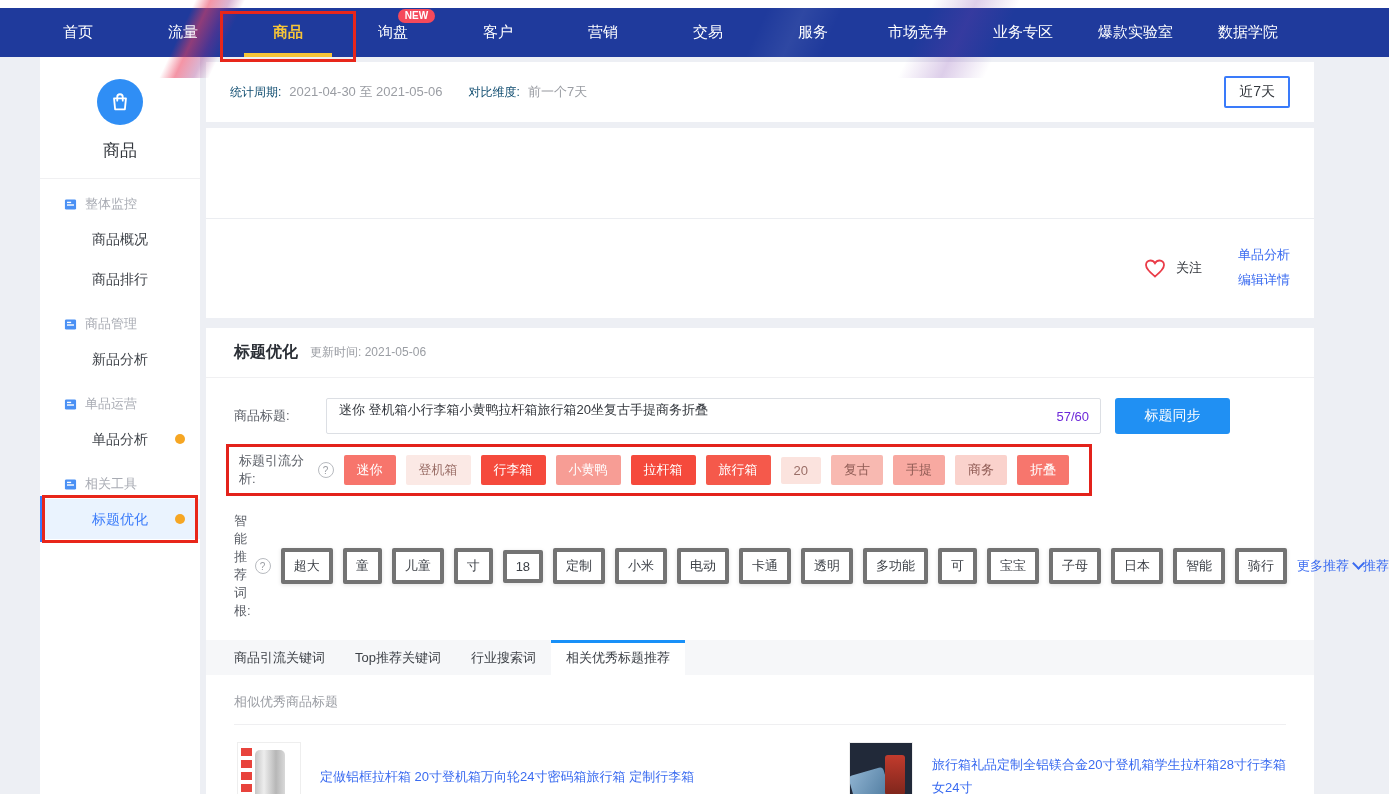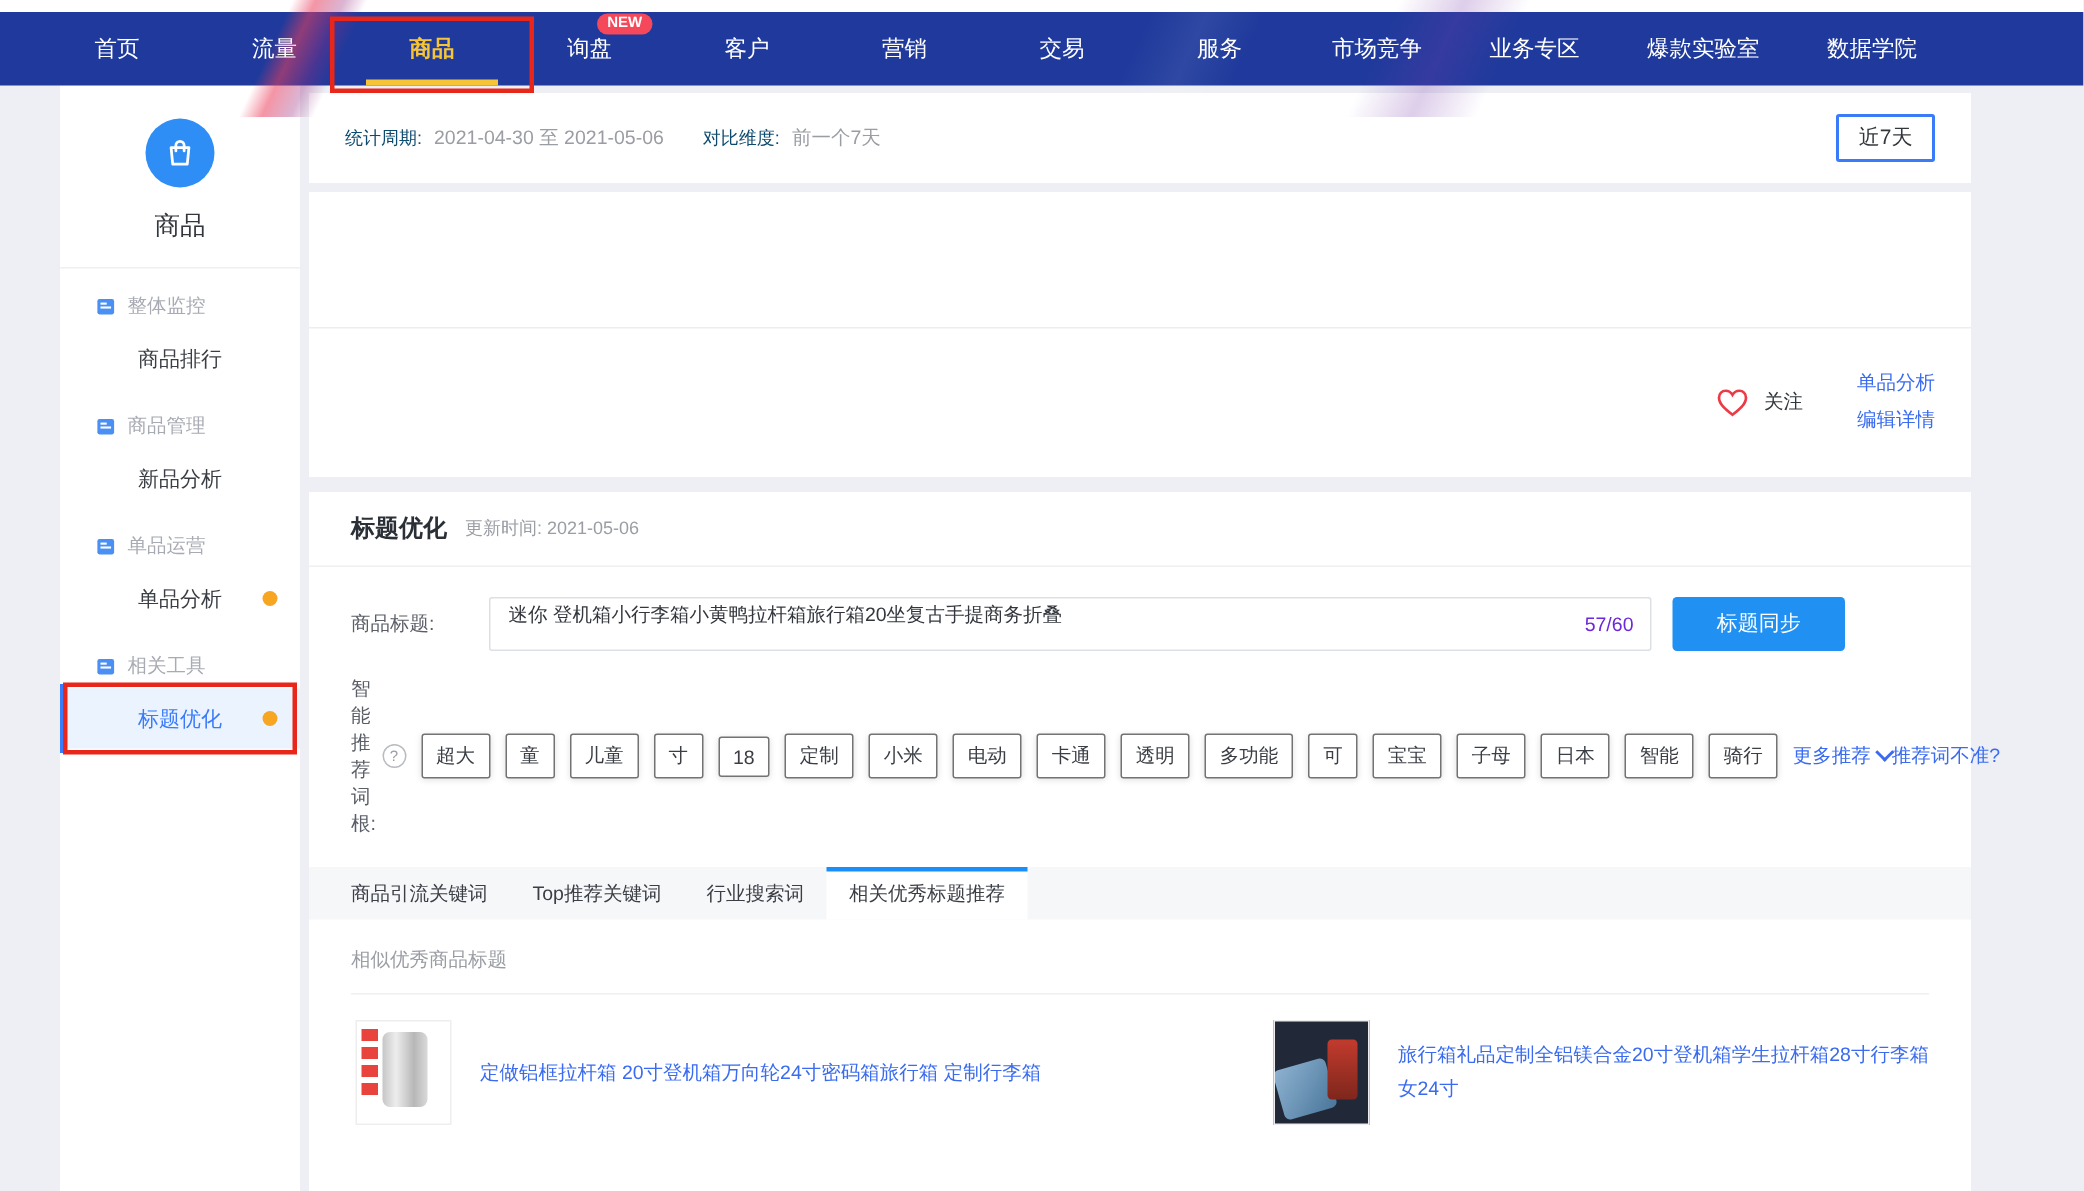--- a/index.html
+++ b/index.html
@@ -55,21 +55,21 @@
   .counter{position:absolute;right:12px;top:50%;transform:translateY(-50%);font-size:13px;color:#6d28d9}
   .sync-btn{margin-left:14px;width:115px;height:36px;background:#2090f3;border:none;border-radius:3px;color:#fff;font-size:14px;cursor:pointer;font-family:inherit}
   .analysis{display:flex;align-items:center;margin:10px 28px 0 20px;border:3px solid #e3221b;padding:5px 10px;width:840px;box-sizing:content-box}
   .f-label2{font-size:13px;color:#5a5e66}
   .qmark{display:inline-flex;align-items:center;justify-content:center;width:14px;height:14px;border:1px solid #b8bbc0;border-radius:50%;color:#9a9da3;font-size:10px;margin:0 10px 0 4px;flex:none}
   .qmark::before{content:"?"}
   .tags{display:flex;align-items:center;flex-wrap:nowrap}
   .tag{padding:6px 13px;font-size:13px;margin-right:10px;border-radius:2px;white-space:nowrap}
   .roots{display:flex;align-items:center;margin:16px 28px 0;width:867px}
   .rtags{display:flex;align-items:center}
-  .root-tag{background:#fff;border:1px solid #737373;box-shadow:0 1px 4px rgba(0,0,0,.12);padding:5px 9px;font-size:13px;color:#3b3f45;margin-right:10px;border-radius:2px;white-space:nowrap;cursor:pointer}
+  .root-tag{background:#fff;border:4px solid #737373;box-shadow:0 1px 4px rgba(0,0,0,.12);padding:5px 9px;font-size:13px;color:#3b3f45;margin-right:10px;border-radius:2px;white-space:nowrap;cursor:pointer}
   .r-links{margin-left:auto;display:flex;gap:0;white-space:nowrap}
   .chev{display:inline-block;width:7px;height:7px;border-right:2px solid #3a6bf0;border-bottom:2px solid #3a6bf0;transform:rotate(45deg);margin-left:5px;vertical-align:2px}
   .tabs{margin-top:20px;background:#f6f7f9;display:flex;padding-left:13px;height:35px}
   .tab{padding:0 15px;line-height:35px;font-size:13px;color:#3b3f45;position:relative;cursor:pointer;white-space:nowrap}
   .tab.active{background:#fff}
   .tab.active::before{content:"";position:absolute;top:0;left:0;right:0;height:3px;background:#1890f8}
   .similar{padding:18px 28px 13px;color:#9a9da3;font-size:13px}
   .hr2{height:1px;background:#efeff1;margin:0 28px}
   .products{display:grid;grid-template-columns:584px 1fr;column-gap:28px;row-gap:12px;padding:16px 28px 0 31px}
   .product{display:flex;align-items:center;gap:19px;min-height:72px}
@@ -150,20 +150,21 @@
       <div class="sb-group-h">
         <span>
           <svg width="13" height="13" viewBox="0 0 14 14">
             <rect x="1" y="1.5" width="12" height="11" rx="1.5" fill="#4a90f4"></rect>
             <rect x="3.2" y="4" width="4.5" height="1.5" fill="#fff"></rect>
             <rect x="3.2" y="6.8" width="7.6" height="1.5" fill="#fff"></rect>
           </svg>
         </span>
         <span>整体监控</span>
       </div>
+      <div class="sb-item"><span>商品概况</span></div>
       <div class="sb-item"><span>商品排行</span></div>
       <div class="sb-group-h">
         <span>
           <svg width="13" height="13" viewBox="0 0 14 14">
             <rect x="1" y="1.5" width="12" height="11" rx="1.5" fill="#4a90f4"></rect>
             <rect x="3.2" y="4" width="4.5" height="1.5" fill="#fff"></rect>
             <rect x="3.2" y="6.8" width="7.6" height="1.5" fill="#fff"></rect>
           </svg>
         </span>
         <span>商品管理</span>
@@ -228,20 +229,37 @@
 
     <div class="form-row">
       <span class="f-label">商品标题:</span>
       <div class="input-wrap">
         <input value="迷你 登机箱小行李箱小黄鸭拉杆箱旅行箱20坐复古手提商务折叠" style="">
         <span class="counter">57/60</span>
       </div>
       <button class="sync-btn">标题同步</button>
     </div>
 
+    <div class="analysis">
+      <span class="f-label2">标题引流分析:</span>
+      <span class="qmark"></span>
+      <div class="tags" id="an-tags">
+          <span class="tag" style="background: rgb(247, 117, 108); color: rgb(255, 255, 255);">迷你</span>
+          <span class="tag" style="background: rgb(251, 233, 229); color: rgb(154, 110, 103);">登机箱</span>
+          <span class="tag" style="background: rgb(245, 74, 60); color: rgb(255, 255, 255);">行李箱</span>
+          <span class="tag" style="background: rgb(247, 157, 149); color: rgb(255, 255, 255);">小黄鸭</span>
+          <span class="tag" style="background: rgb(245, 74, 60); color: rgb(255, 255, 255);">拉杆箱</span>
+          <span class="tag" style="background: rgb(245, 89, 75); color: rgb(255, 255, 255);">旅行箱</span>
+          <span class="tag" style="background: rgb(251, 227, 222); color: rgb(154, 110, 103);">20</span>
+          <span class="tag" style="background: rgb(248, 185, 177); color: rgb(143, 91, 84);">复古</span>
+          <span class="tag" style="background: rgb(248, 169, 161); color: rgb(143, 91, 84);">手提</span>
+          <span class="tag" style="background: rgb(250, 210, 204); color: rgb(143, 91, 84);">商务</span>
+          <span class="tag" style="background: rgb(247, 118, 109); color: rgb(255, 255, 255);">折叠</span>
+        </div>
+    </div>
 
     <div class="roots">
       <span class="f-label2">智能推荐词根:</span>
       <span class="qmark"></span>
       <div class="rtags" id="rt-tags">
           <span class="root-tag">超大</span>
           <span class="root-tag">童</span>
           <span class="root-tag">儿童</span>
           <span class="root-tag">寸</span>
           <span class="root-tag">18</span>

